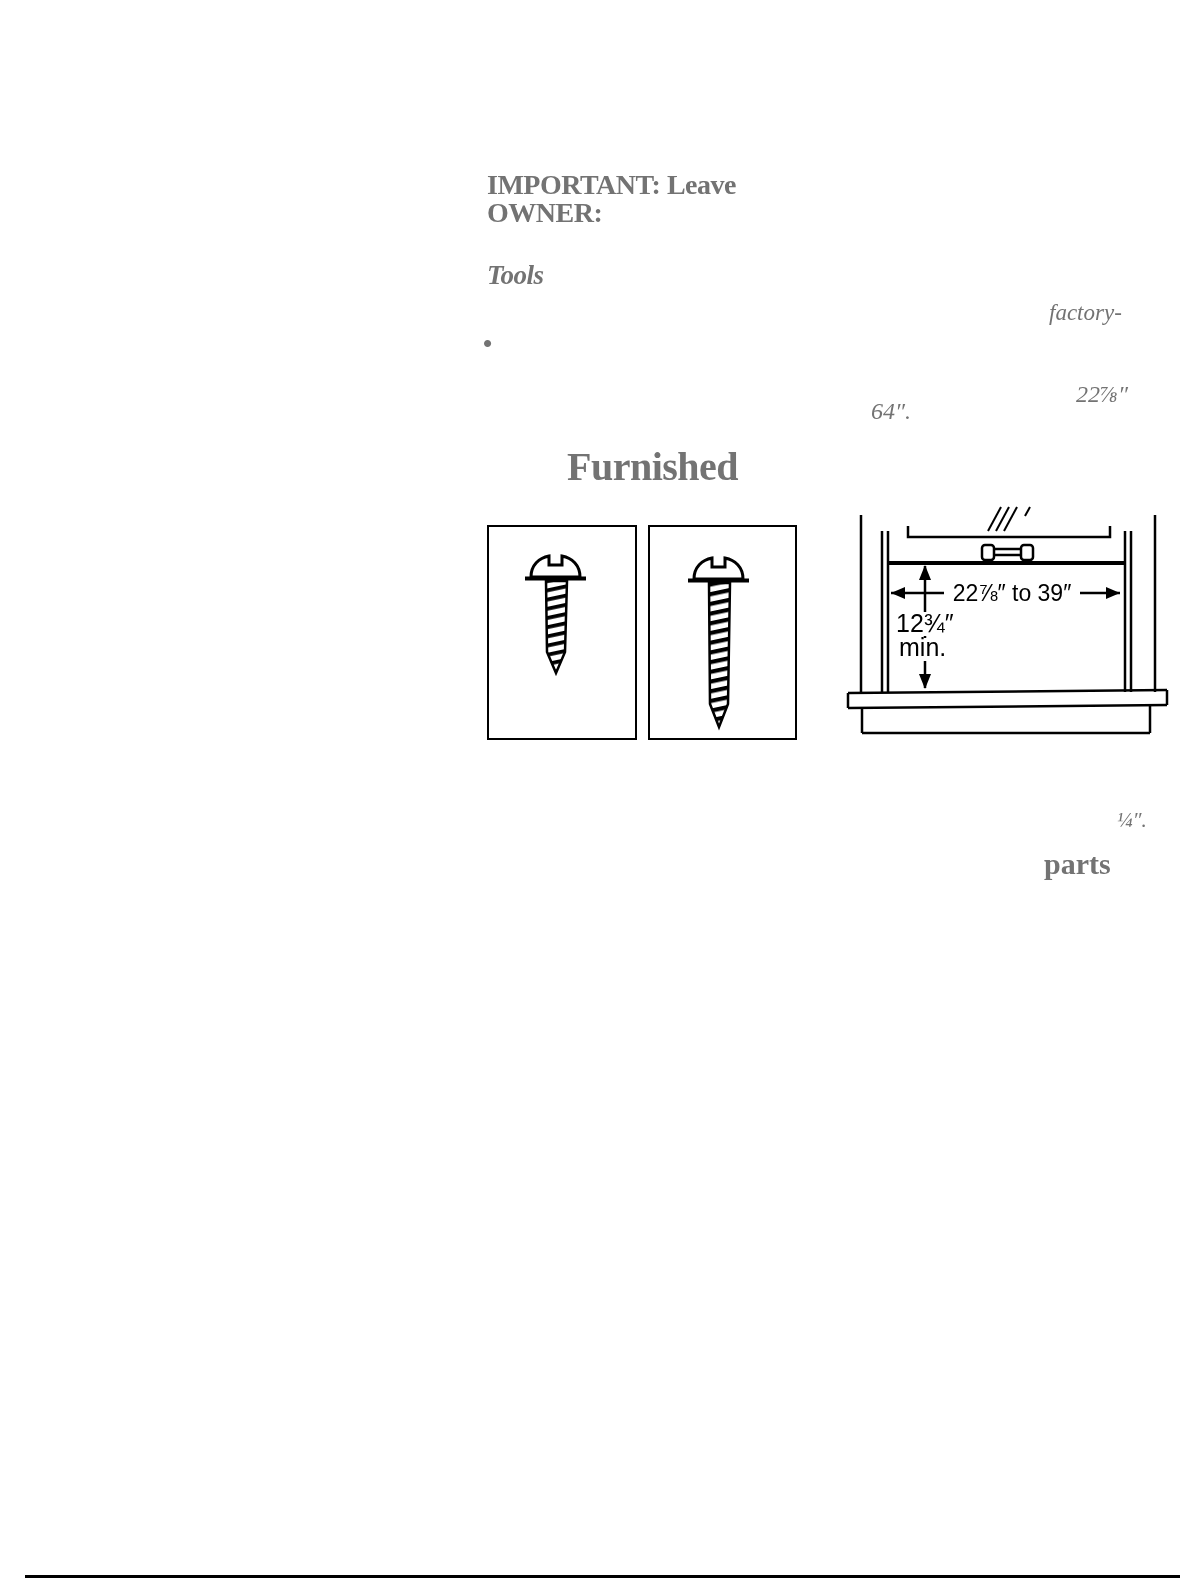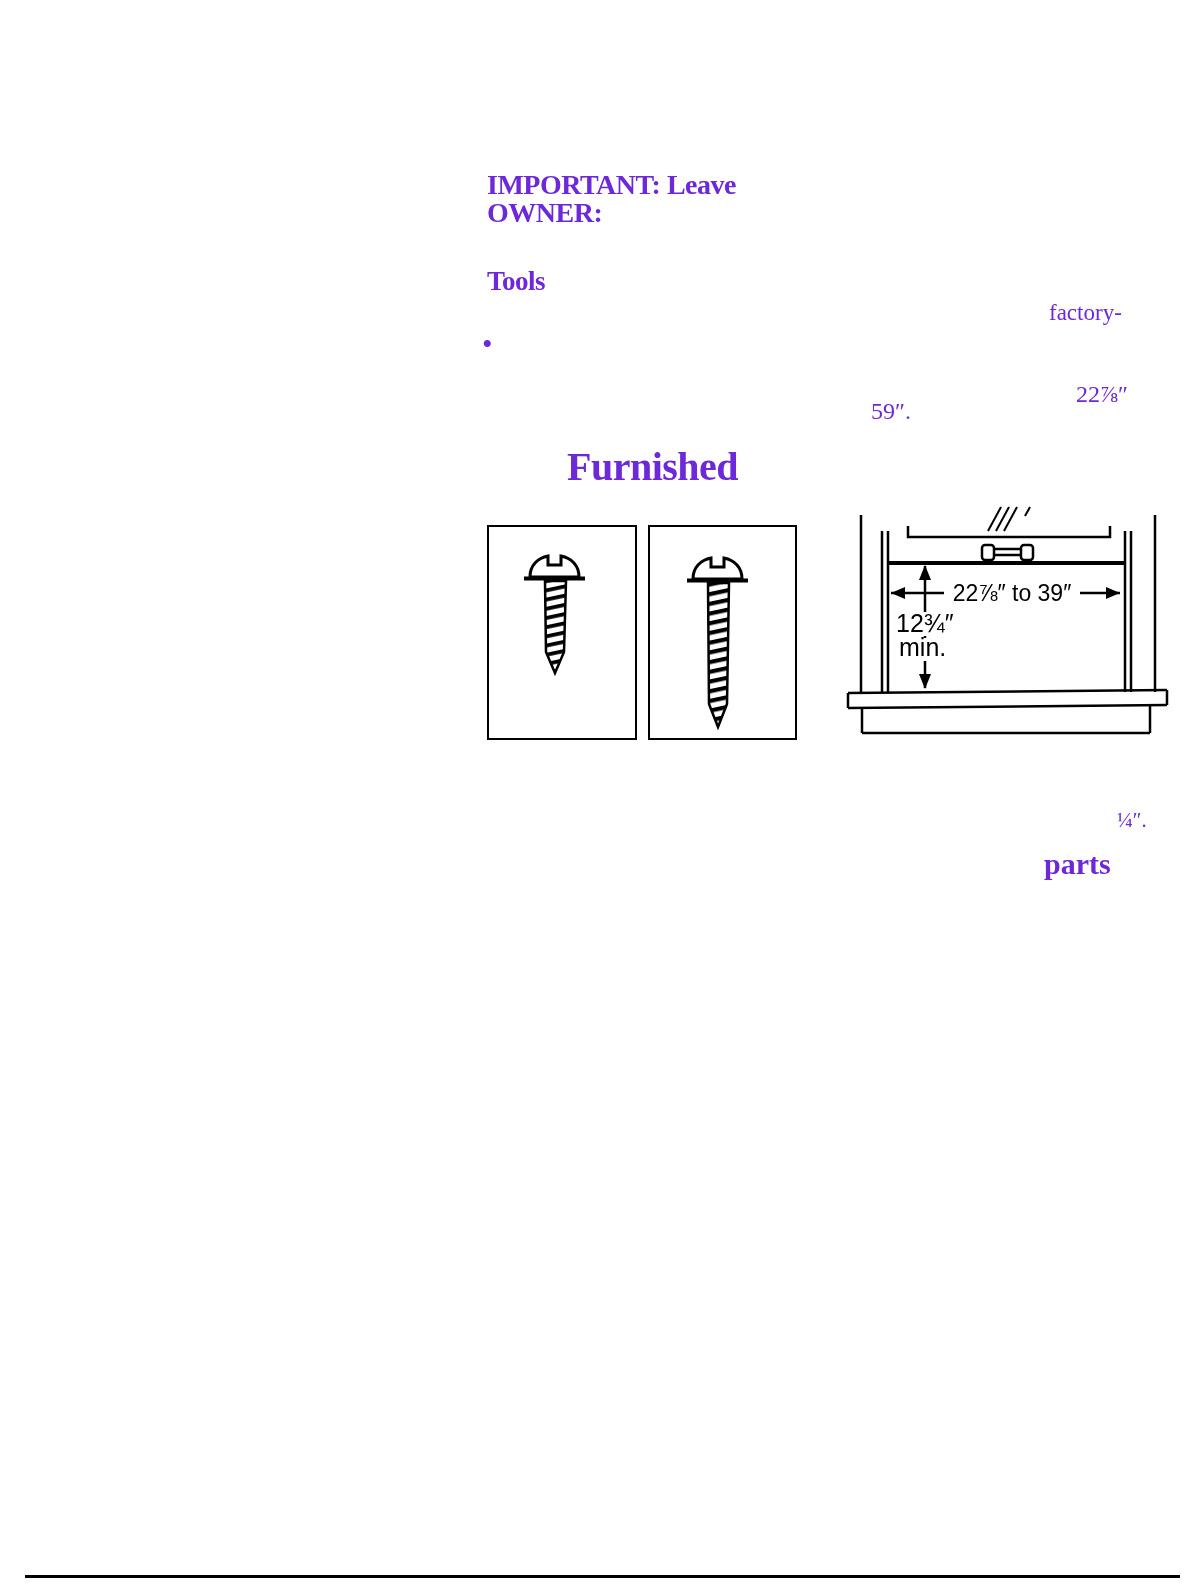--- a/index.html
+++ b/index.html
@@ -1,26 +1,27 @@
 <!DOCTYPE html>
 <html><head>
 <meta charset="utf-8">
 <style>
   html,body{margin:0;padding:0;background:#ffffff;}
   .page{
     position:relative;
     width:1198px;height:1590px;
     background:#ffffff;
     font-family:"Liberation Serif", serif;
-    color:#6d28d9;
+    color:#737373;
     overflow:hidden;
+    text-align:center;
   }
   .abs{position:absolute;white-space:nowrap;}
   .serif-bold{font-family:"Liberation Serif", serif;font-weight:bold;}
-  .serif{font-family:"Liberation Serif", serif;font-weight:normal;}
+  .serif{font-family:"Liberation Serif", serif;font-weight:normal;font-style:italic;}
   .h-main{font-size:28px;letter-spacing:-0.5px;line-height:30px;}
   .h-sub{font-size:27px;letter-spacing:-0.5px;}
   .frag{font-size:23px;}
   .frag-lg{font-size:24px;}
   .bullet{font-size:30px;line-height:20px;}
   .screw-box{
     position:absolute;
     border:2.5px solid #000;
     background:#fff;
     box-sizing:border-box;
@@ -33,25 +34,25 @@
   svg text{font-family:"Liberation Sans", sans-serif;fill:#000;}
 </style>
 </head>
 <body>
 
 <div class="page">
 
   <div class="abs serif-bold h-main" style="left:487px;top:170px;">IMPORTANT: Leave</div>
   <div class="abs serif-bold h-main" style="left:487px;top:198px;">OWNER:</div>
 
-  <div class="abs serif-bold h-sub" style="left:487px;top:266px;">Tools</div>
+  <div class="abs serif-bold h-sub" style="left:487px;top:260px;font-style:italic;">Tools</div>
   <div class="abs serif frag" style="left:1049px;top:300px;">factory-</div>
   <div class="abs serif bullet" style="left:482px;top:334px;">•</div>
   <div class="abs serif frag-lg" style="left:1076px;top:381px;">22⅞″</div>
-  <div class="abs serif frag-lg" style="left:871px;top:398px;">59″.</div>
+  <div class="abs serif frag-lg" style="left:871px;top:398px;">64″.</div>
 
   <div class="abs serif-bold" style="left:567px;top:443px;font-size:40px;letter-spacing:-0.5px;">Furnished</div>
 
   <div class="screw-box" style="left:487px;top:525px;width:150px;height:215px;">
     <svg width="145" height="210" viewBox="0 0 145 210">
       <defs>
         <pattern id="thread-a" width="40" height="9" patternUnits="userSpaceOnUse" patternTransform="rotate(-12)">
           <rect width="40" height="9" fill="#ffffff"></rect>
           <rect width="40" height="3.8" fill="#000000"></rect>
         </pattern>

